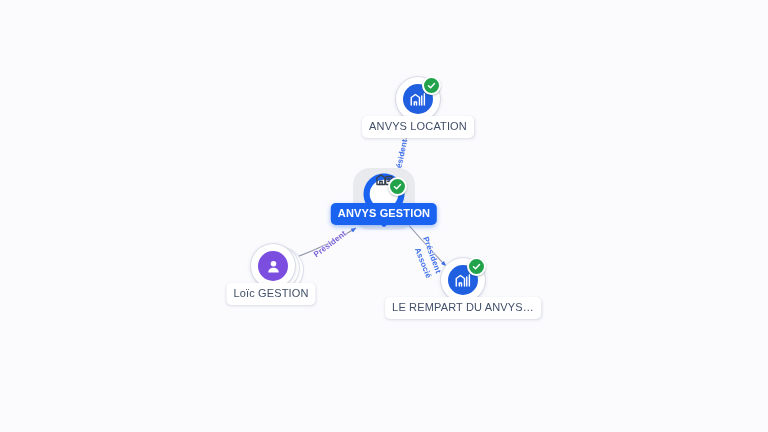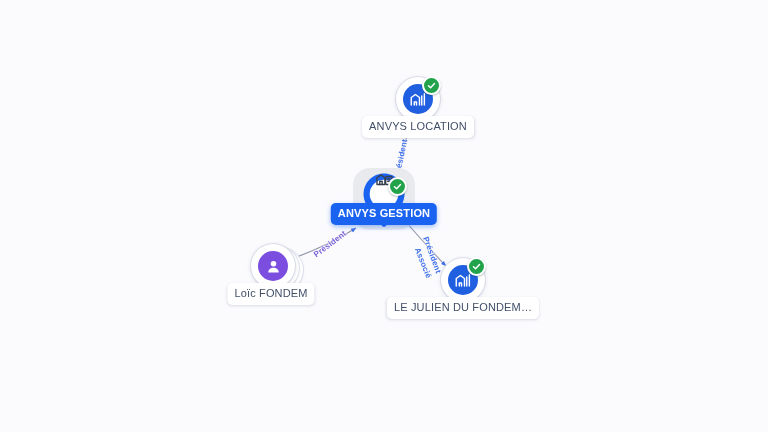--- a/index.html
+++ b/index.html
@@ -145,37 +145,37 @@
               <path d="M20.5 20V5"></path>
           </svg>
         </div>
       </div>
       <div class="badge on-circle">
         <svg viewBox="0 0 24 24" fill="none" stroke="#ffffff" stroke-width="4" stroke-linecap="round" stroke-linejoin="round">
           <path d="M4 12.5 L9.5 18 L20 6.5"></path>
         </svg>
       </div>
     </div>
-    <div class="node-label plain" style="top:39px;">LE JULIEN DU FONDEM…</div>
+    <div class="node-label plain" style="top:39px;">LE REMPART DU ANVYS…</div>
   </div>
 
   <div class="node" style="left:273px;top:266px;">
     <div class="node-hit">
       <div class="stack s2"></div>
       <div class="stack s1"></div>
       <div class="ring">
         <div class="disc person">
           <svg width="17" height="17" viewBox="0 0 24 24" fill="#ffffff">
             <circle cx="12" cy="8.2" r="3.9"></circle>
             <path d="M4.6 20.4c0-4.1 3.3-6.6 7.4-6.6s7.4 2.5 7.4 6.6z"></path>
           </svg>
         </div>
       </div>
     </div>
-    <div class="node-label plain" style="top:39px;left:calc(50% - 2px);">Loïc FONDEM</div>
+    <div class="node-label plain" style="top:39px;left:calc(50% - 2px);">Loïc GESTION</div>
   </div>
 
   <div class="node" style="left:384px;top:201px;">
     <div class="node-hit">
       <div class="halo"></div>
       <div class="pin">
         <svg viewBox="0 0 50 62" xmlns="http://www.w3.org/2000/svg">
           <path d="M25 3.5c-11.3 0-20.5 9.2-20.5 20.5 0 13.6 16.2 29.5 19 32.2 .85 .8 2.15 .8 3 0 2.8-2.7 19-18.6 19-32.2C45.5 12.7 36.3 3.5 25 3.5z" fill="#1a63f0"></path>
           <circle cx="25" cy="24" r="14.3" fill="#ffffff"></circle>
         </svg>

